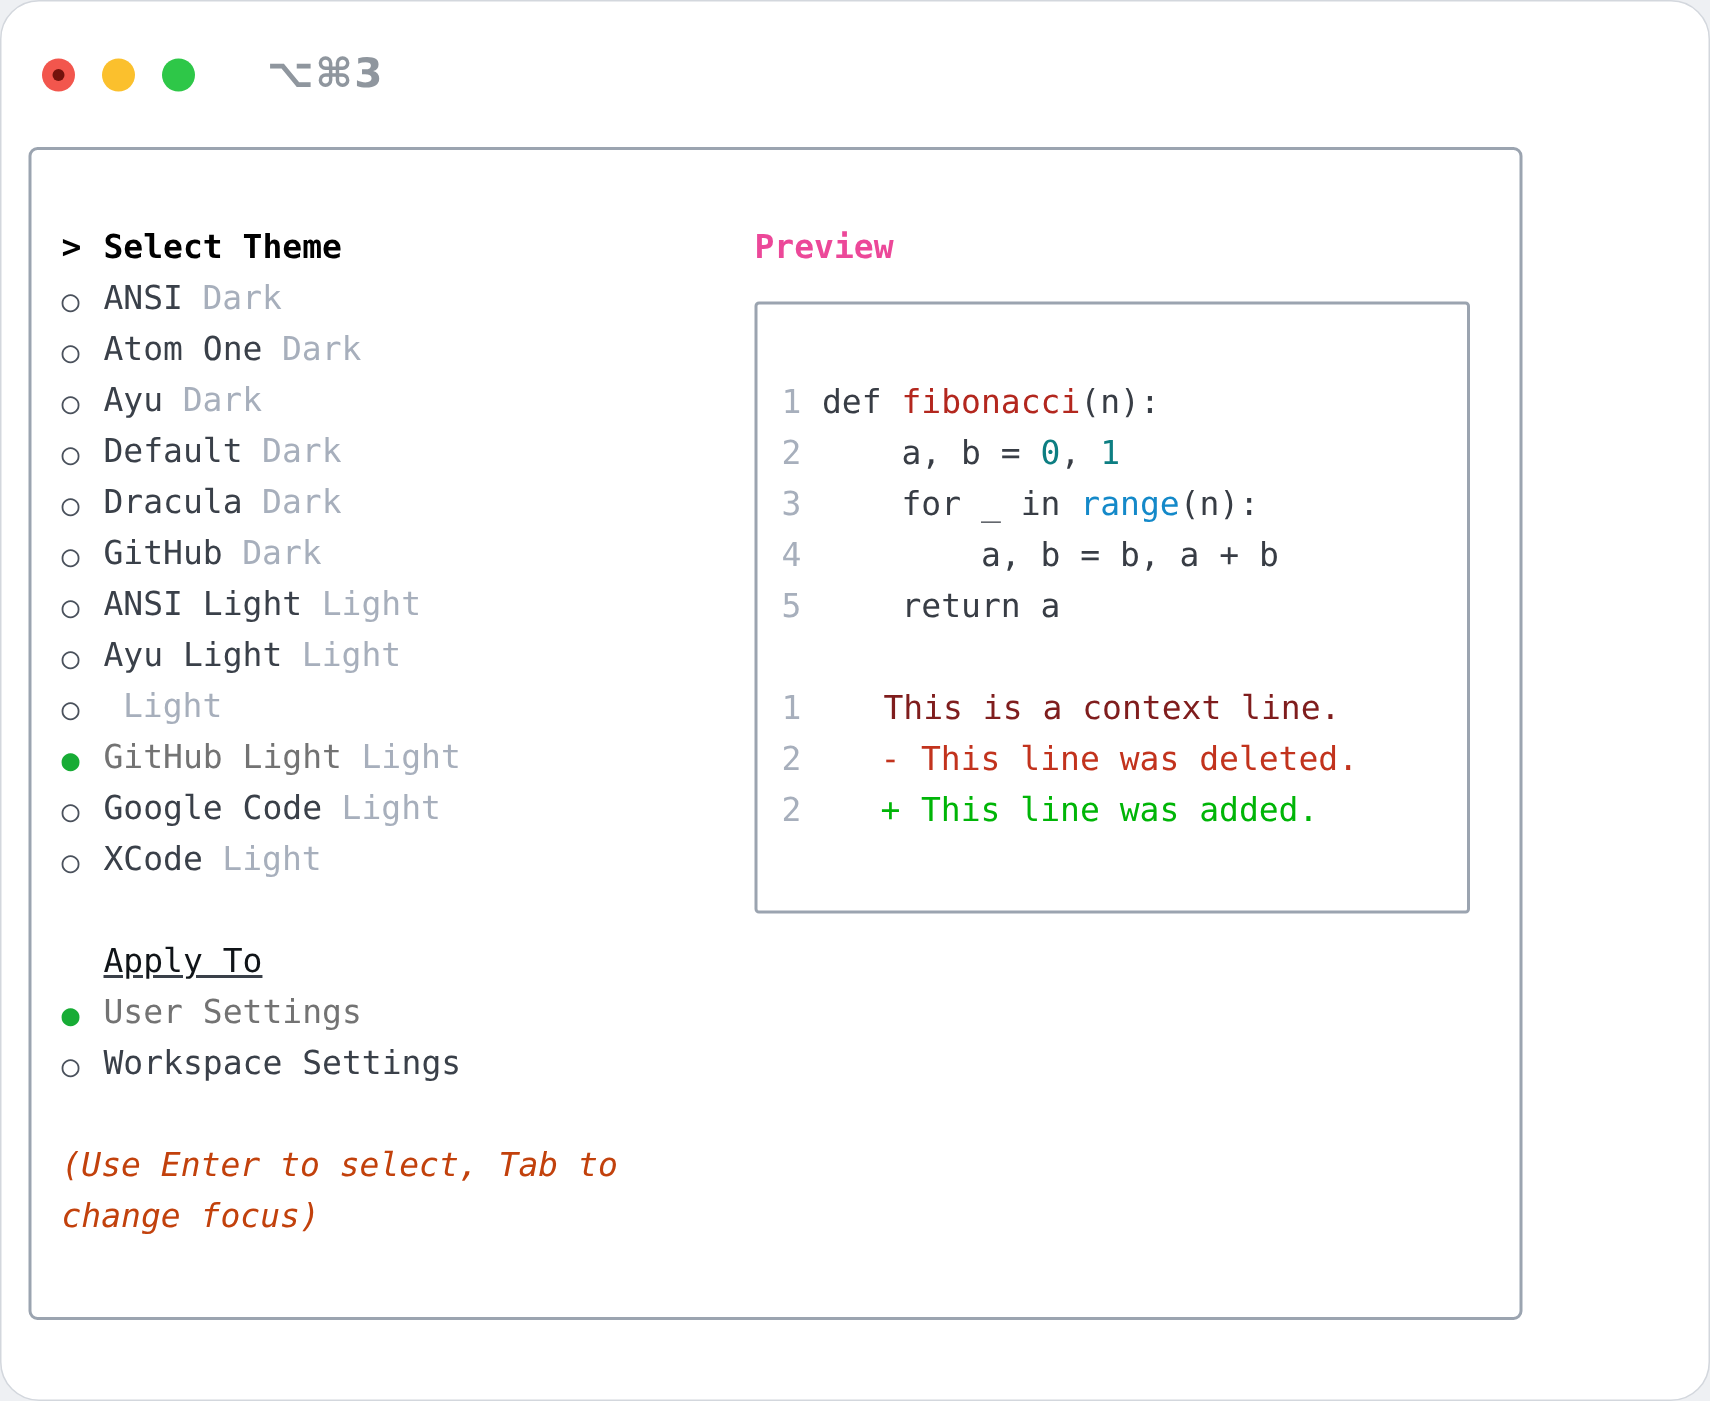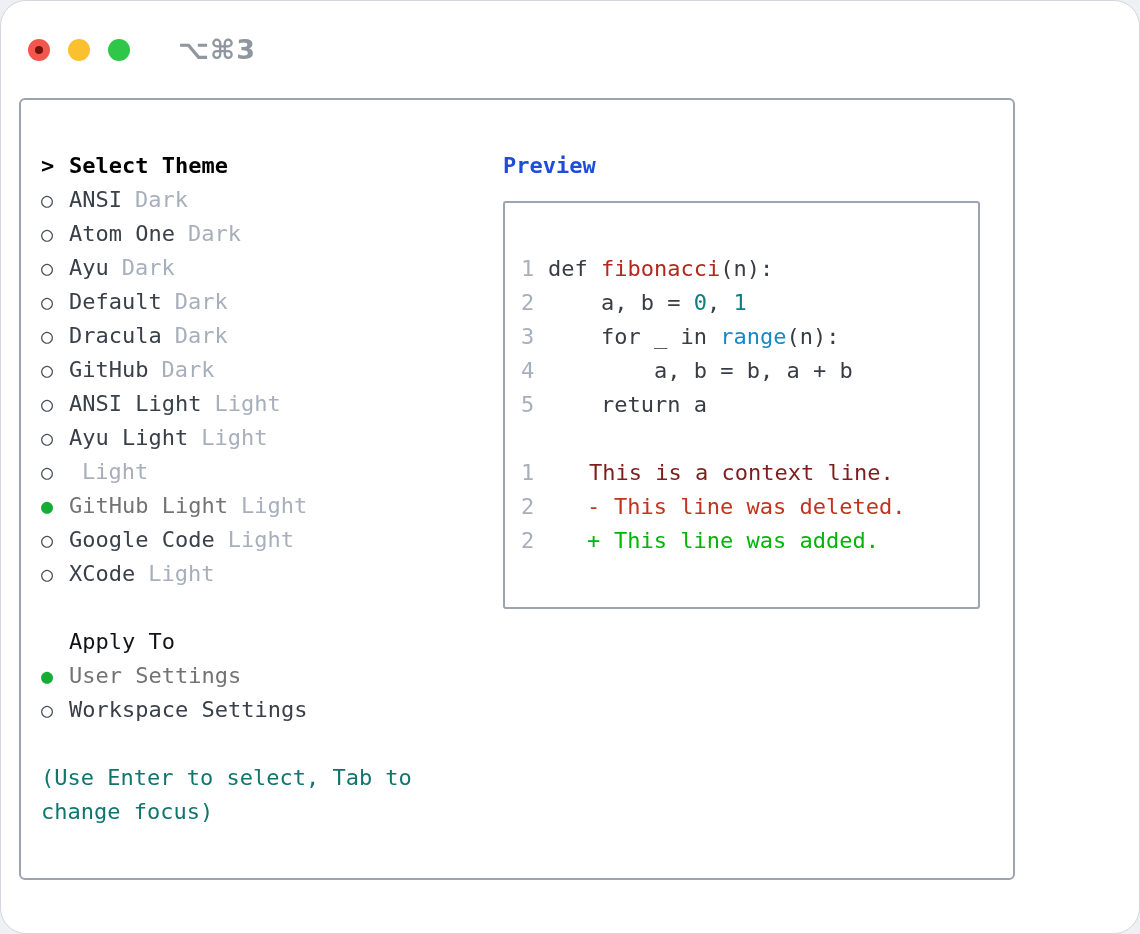--- a/index.html
+++ b/index.html
@@ -23,25 +23,25 @@
   .col-right{flex:1;}
   .row{height:34px;display:flex;align-items:center;white-space:pre;}
   .spacer{height:34px;}
   .bullet{width:28px;flex:0 0 auto;color:#4a515c;font-size:20px;}
   .bullet.sel{color:#17ac35;}
   .prompt{width:28px;flex:0 0 auto;font-weight:bold;color:#000;}
   .section-title{font-weight:bold;color:#000;}
   .tname{color:#3a4049;}
   .tname.sel{color:#737373;}
   .variant{color:#a7afbc;margin-left:13px;text-align:right;}
-  .apply-indent{padding-left:28px;}
+  .apply-indent{padding-left:28px;text-decoration:underline;}
   .apply-title{color:#101418;}
-  .hint-line{color:#0f766e;height:34px;display:flex;align-items:center;white-space:pre;}
+  .hint-line{color:#c2410c;height:34px;display:flex;align-items:center;white-space:pre;font-style:italic;}
   
-  .preview-header{height:34px;display:flex;align-items:center;font-weight:bold;color:#1d4ed8;}
+  .preview-header{height:34px;display:flex;align-items:center;font-weight:bold;color:#ec4899;}
   .preview-box{margin-top:18px;width:477px;height:408px;box-sizing:border-box;
     border:2px solid #9ba4b0;border-radius:3px;background:#fff;padding:49px 0 0 16px;}
   .lnum{width:14px;flex:0 0 auto;color:#a7afbc;white-space:pre;}
   .code-text{margin-left:13px;white-space:pre;text-align:center;}
   .code-text span{white-space:pre;}
   .tok-code{color:#383d45;}
   .tok-func{color:#b3271e;}
   .tok-num{color:#0d7e82;}
   .tok-builtin{color:#1489c9;}
   .dmark{margin-left:52px;width:14px;flex:0 0 auto;white-space:pre;}

